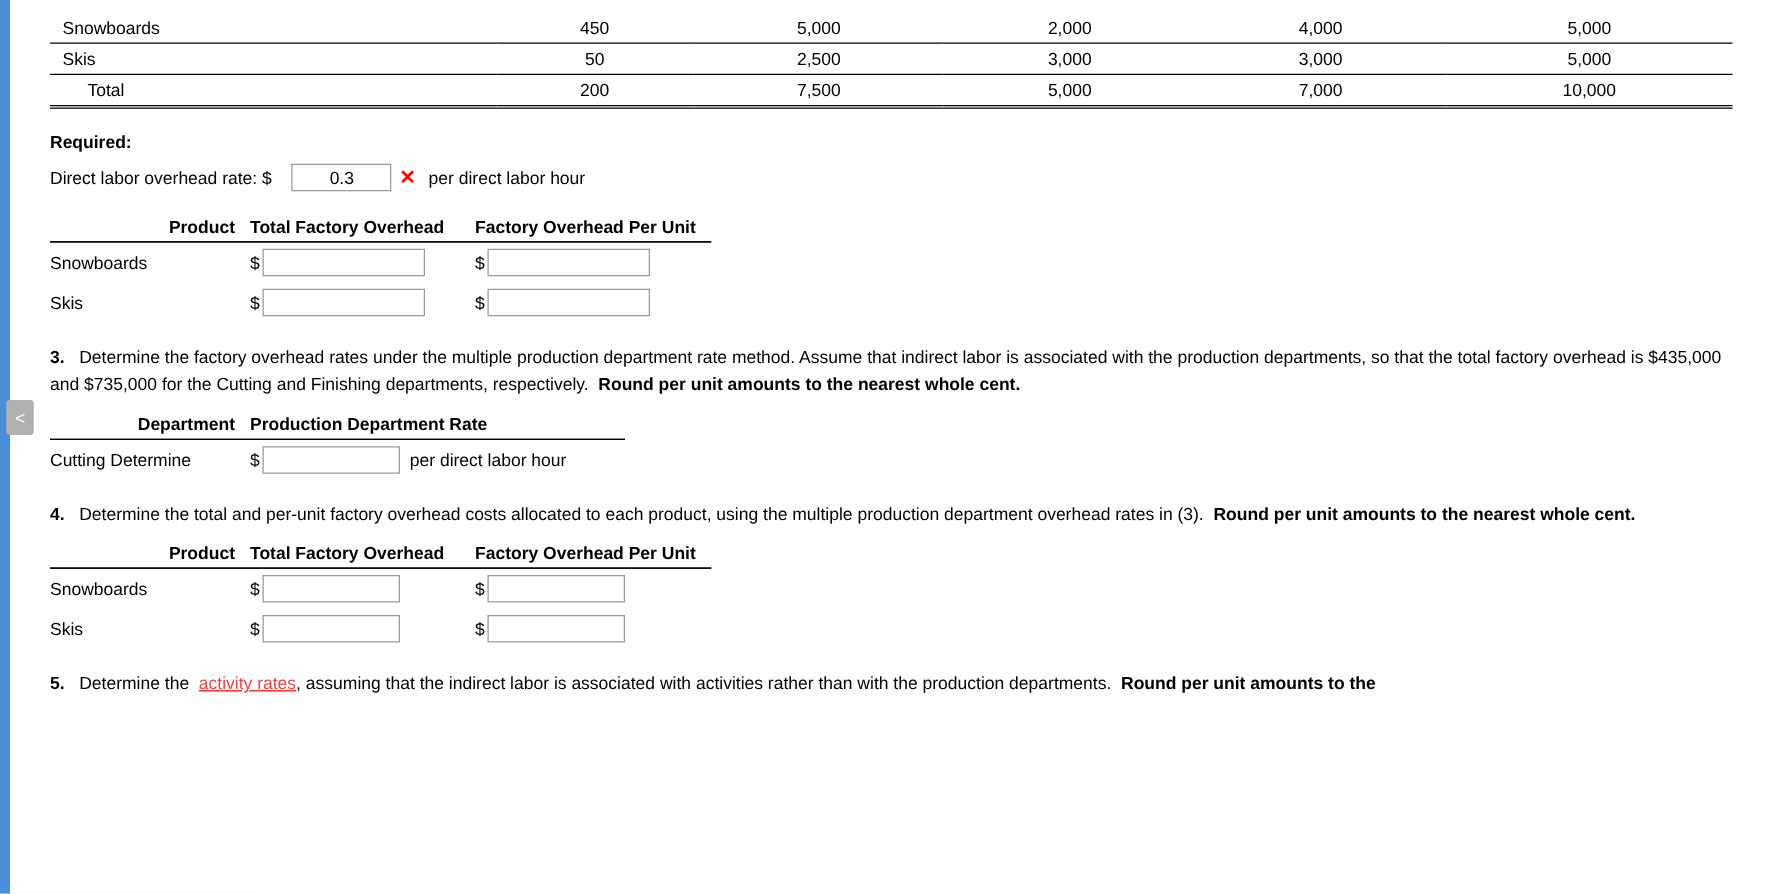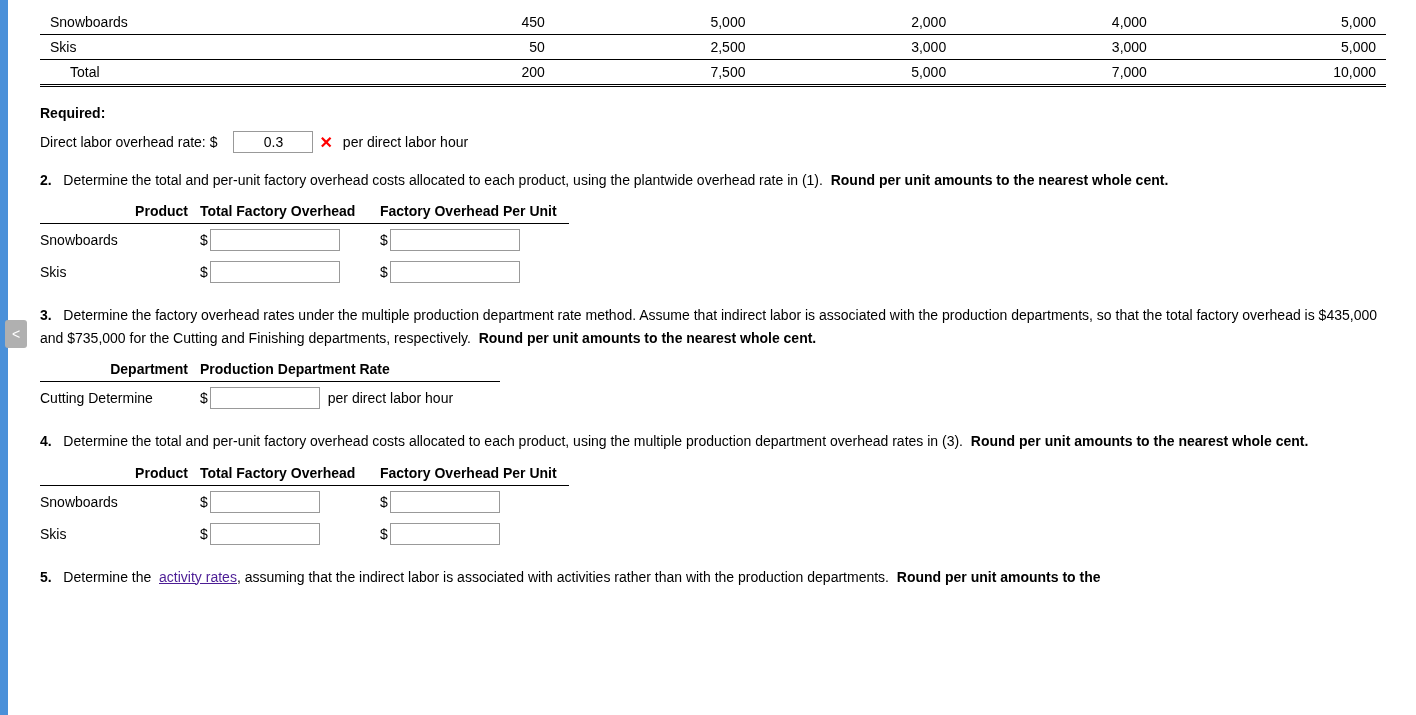--- a/index.html
+++ b/index.html
@@ -46,21 +46,21 @@
     }
 
     
     .top-table {
       width: 100%;
       border-collapse: collapse;
       margin-bottom: 18px;
     }
     .top-table td, .top-table th {
       padding: 4px 10px;
-      text-align: right;
+      text-align: center;
     }
     .top-table td:first-child, .top-table th:first-child {
       text-align: left;
     }
     .top-table tr.border-top td {
       border-top: 1px solid #000;
     }
     .top-table tr.total-row td {
       border-top: 1px solid #000;
       border-bottom: 3px double #000;
@@ -206,25 +206,20 @@
   <div class="section">
     <div class="inline-row">
       <label>Direct labor overhead rate: $</label>
       <input type="text" class="inline-input" value="0.3" style="width: 80px;">
       <span class="error-x">✕</span>
       <span class="per-text">per direct labor hour</span>
     </div>
   </div>
 
   <div class="section">
-    <div class="q-paragraph">
-      <span class="question-num">2.</span>
-      &nbsp;&nbsp;<span>Determine the total and per-unit factory overhead costs allocated to each product, using the plantwide overhead rate in (1).</span>
-      &nbsp;<strong>Round per unit amounts to the nearest whole cent.</strong>
-    </div>
     <table class="data-table">
       <thead>
         <tr>
           <th>Product</th>
           <th class="right">Total Factory Overhead</th>
           <th class="right">Factory Overhead Per Unit</th>
         </tr>
       </thead>
       <tbody>
         <tr>
@@ -335,18 +330,18 @@
           </td>
         </tr>
       </tbody>
     </table>
   </div>
 
   <div class="section">
     <div class="q-paragraph">
       <span class="question-num">5.</span>
       &nbsp;&nbsp;<span>Determine the</span>
-      &nbsp;<u><a href="#" style="color:#4c1d95;text-align:center;">activity rates</a></u><span>, assuming that the indirect labor is associated with activities rather than with the production departments.</span>
+      &nbsp;<u><a href="#" style="color:#ef4444;text-align:center;">activity rates</a></u><span>, assuming that the indirect labor is associated with activities rather than with the production departments.</span>
       &nbsp;<strong>Round per unit amounts to the</strong>
     </div>
   </div>
 
 </div>
 
 </body></html>

